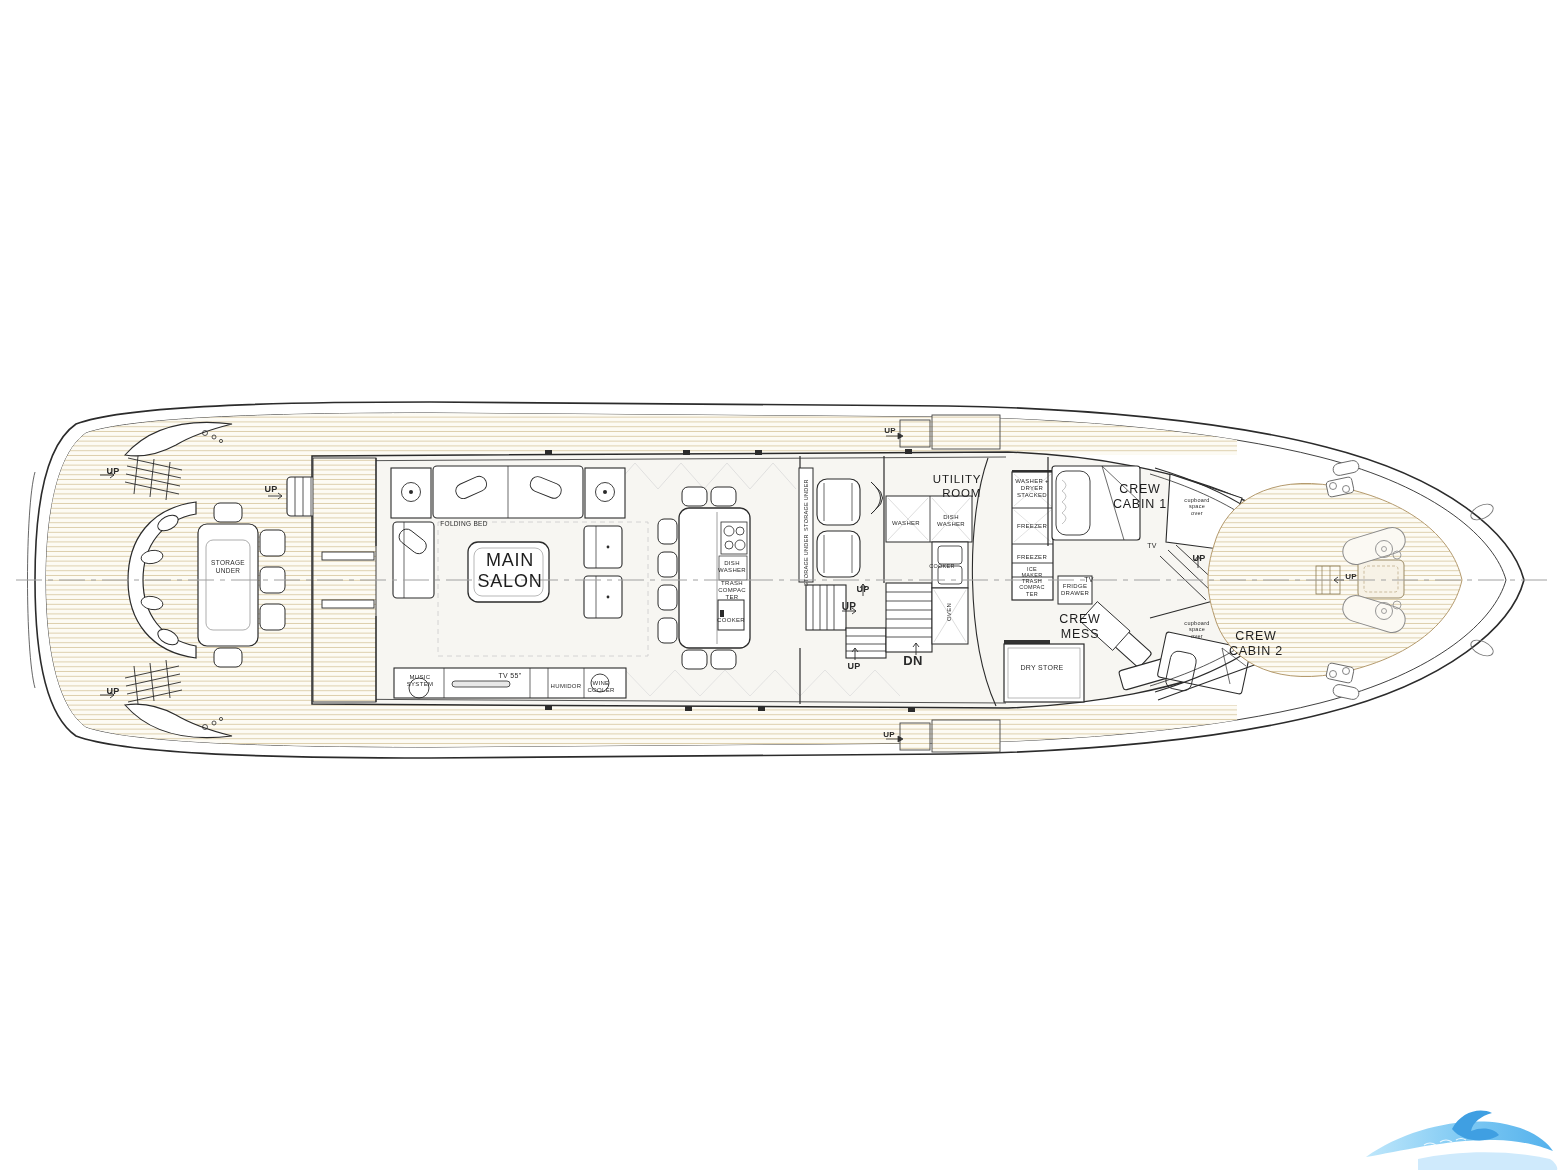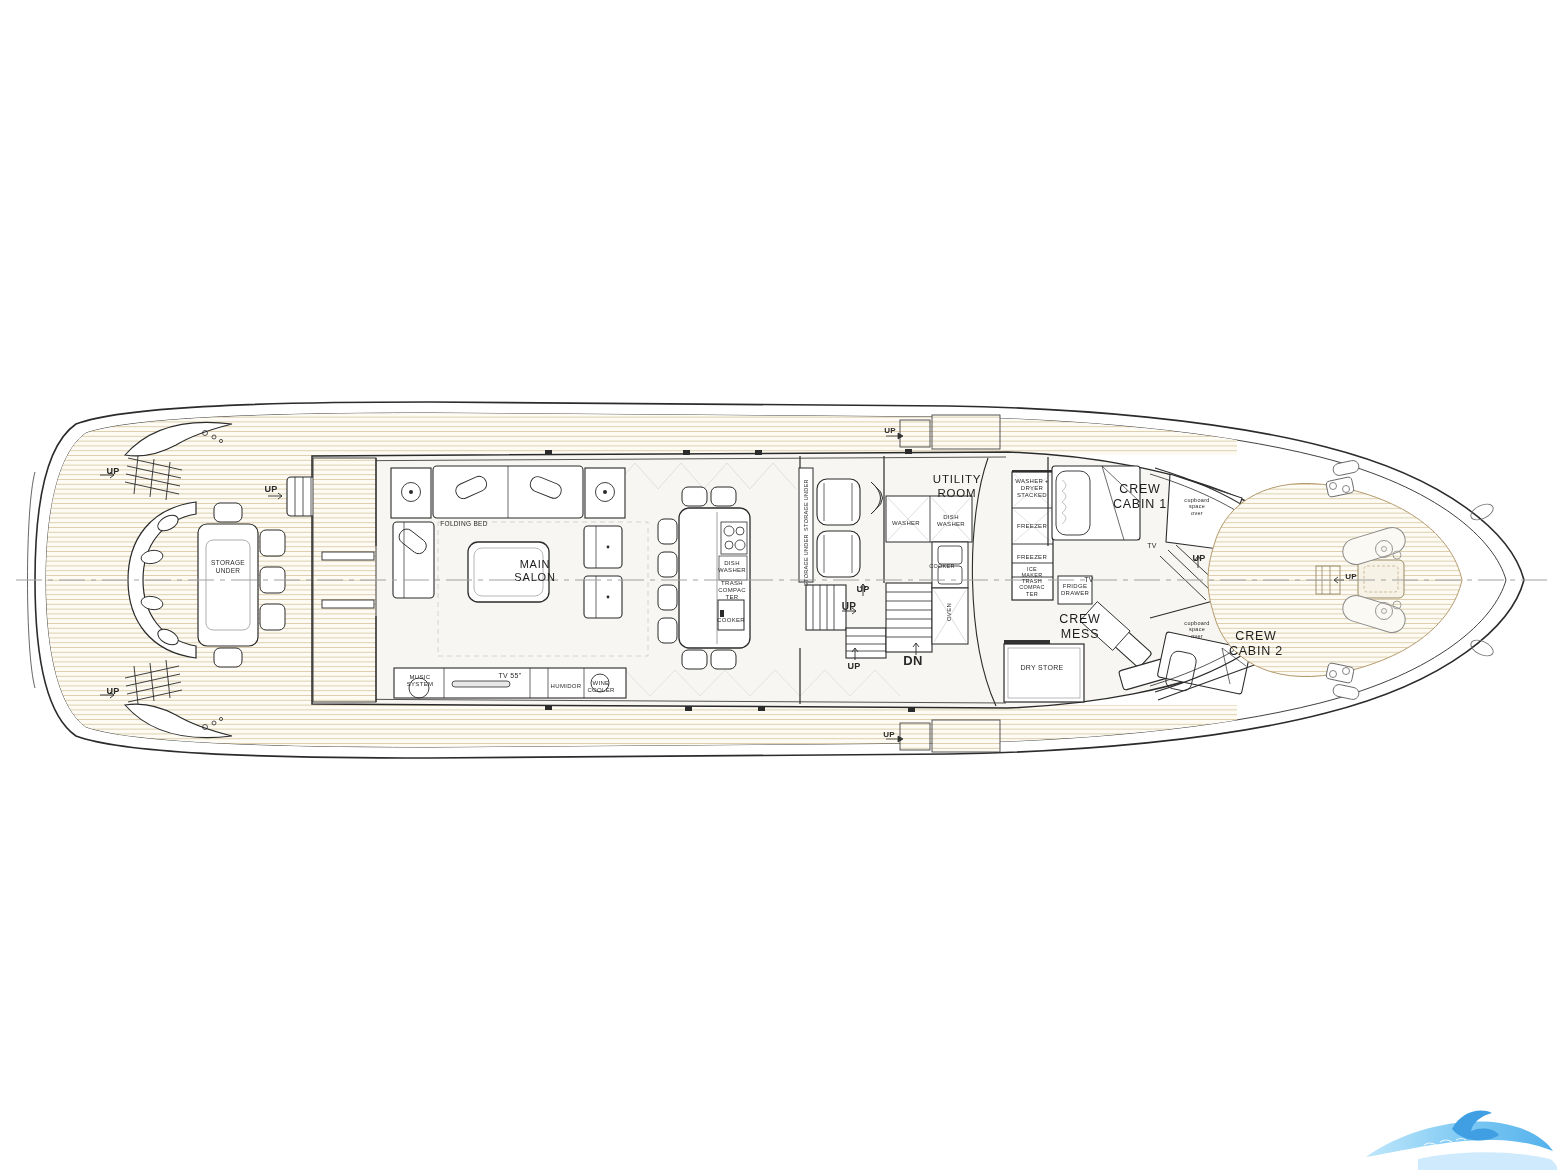--- a/index.html
+++ b/index.html
@@ -405,39 +405,39 @@
       <div class="lbl" style="left: 271px; top: 489px; font-size: 9px; font-weight: 600; transform: translate(-50%, -50%);">UP</div>
       <div class="lbl" style="left: 890px; top: 431px; font-size: 8px; font-weight: 600; transform: translate(-50%, -50%);">UP</div>
       <div class="lbl" style="left: 889px; top: 735px; font-size: 8px; font-weight: 600; transform: translate(-50%, -50%);">UP</div>
       <div class="lbl" style="left: 863px; top: 589px; font-size: 9px; font-weight: 600; transform: translate(-50%, -50%);">UP</div>
       <div class="lbl" style="left: 849px; top: 607px; font-size: 10px; font-weight: 600; transform: translate(-50%, -50%);">UP</div>
       <div class="lbl" style="left: 854px; top: 666px; font-size: 9px; font-weight: 600; transform: translate(-50%, -50%);">UP</div>
       <div class="lbl" style="left: 913px; top: 661px; font-size: 13px; font-weight: 600; transform: translate(-50%, -50%);">DN</div>
       <div class="lbl" style="left: 1199px; top: 558px; font-size: 9px; font-weight: 600; transform: translate(-50%, -50%);">UP</div>
       <div class="lbl" style="left: 1351px; top: 577px; font-size: 8px; font-weight: 600; transform: translate(-50%, -50%);">UP</div>
       <div class="lbl" style="left: 464px; top: 524px; font-size: 6.5px; transform: translate(-50%, -50%);">FOLDING BED</div>
-      <div class="lbl room" style="left: 535px; top: 571px; font-size: 11px; transform: translate(-50%, -50%);">MAIN
+      <div class="lbl room" style="left: 510px; top: 571px; font-size: 18px; transform: translate(-50%, -50%);">MAIN
 SALON</div>
       <div class="lbl" style="left: 420px; top: 681px; font-size: 6px; transform: translate(-50%, -50%);">MUSIC
 SYSTEM</div>
       <div class="lbl" style="left: 510px; top: 676px; font-size: 7px; transform: translate(-50%, -50%);">TV 55"</div>
       <div class="lbl" style="left: 566px; top: 687px; font-size: 6px; transform: translate(-50%, -50%);">HUMIDOR</div>
       <div class="lbl" style="left: 601px; top: 687px; font-size: 6px; transform: translate(-50%, -50%);">WINE
 COOLER</div>
       <div class="lbl" style="left: 228px; top: 567px; font-size: 6.5px; transform: translate(-50%, -50%);">STORAGE
 UNDER</div>
       <div class="lbl" style="left: 732px; top: 567px; font-size: 6px; transform: translate(-50%, -50%);">DISH
 WASHER</div>
       <div class="lbl" style="left: 732px; top: 591px; font-size: 6px; transform: translate(-50%, -50%);">TRASH
 COMPAC
 TER</div>
       <div class="lbl" style="left: 731px; top: 621px; font-size: 6px; transform: translate(-50%, -50%);">COOKER</div>
       <div class="lbl" style="left: 806px; top: 505px; font-size: 5.5px; transform: translate(-50%, -50%) rotate(-90deg);">STORAGE UNDER</div>
       <div class="lbl" style="left: 806px; top: 560px; font-size: 5.5px; transform: translate(-50%, -50%) rotate(-90deg);">STORAGE UNDER</div>
-      <div class="lbl room" style="left: 957px; top: 487px; font-size: 11.5px; transform: translate(-50%, -50%);">UTILITY
+      <div class="lbl room" style="left: 957px; top: 487px; font-size: 11.5px; transform: translate(-50%, -50%); text-align: right;">UTILITY
 ROOM</div>
       <div class="lbl" style="left: 906px; top: 524px; font-size: 6px; transform: translate(-50%, -50%);">WASHER</div>
       <div class="lbl" style="left: 951px; top: 521px; font-size: 6px; transform: translate(-50%, -50%);">DISH
 WASHER</div>
       <div class="lbl" style="left: 942px; top: 566px; font-size: 5.5px; transform: translate(-50%, -50%);">COOKER</div>
       <div class="lbl" style="left: 950px; top: 612px; font-size: 6px; transform: translate(-50%, -50%) rotate(-90deg);">OVEN</div>
       <div class="lbl" style="left: 1032px; top: 489px; font-size: 6px; transform: translate(-50%, -50%);">WASHER +
 DRYER
 STACKED</div>
       <div class="lbl" style="left: 1032px; top: 527px; font-size: 6px; transform: translate(-50%, -50%);">FREEZER</div>

